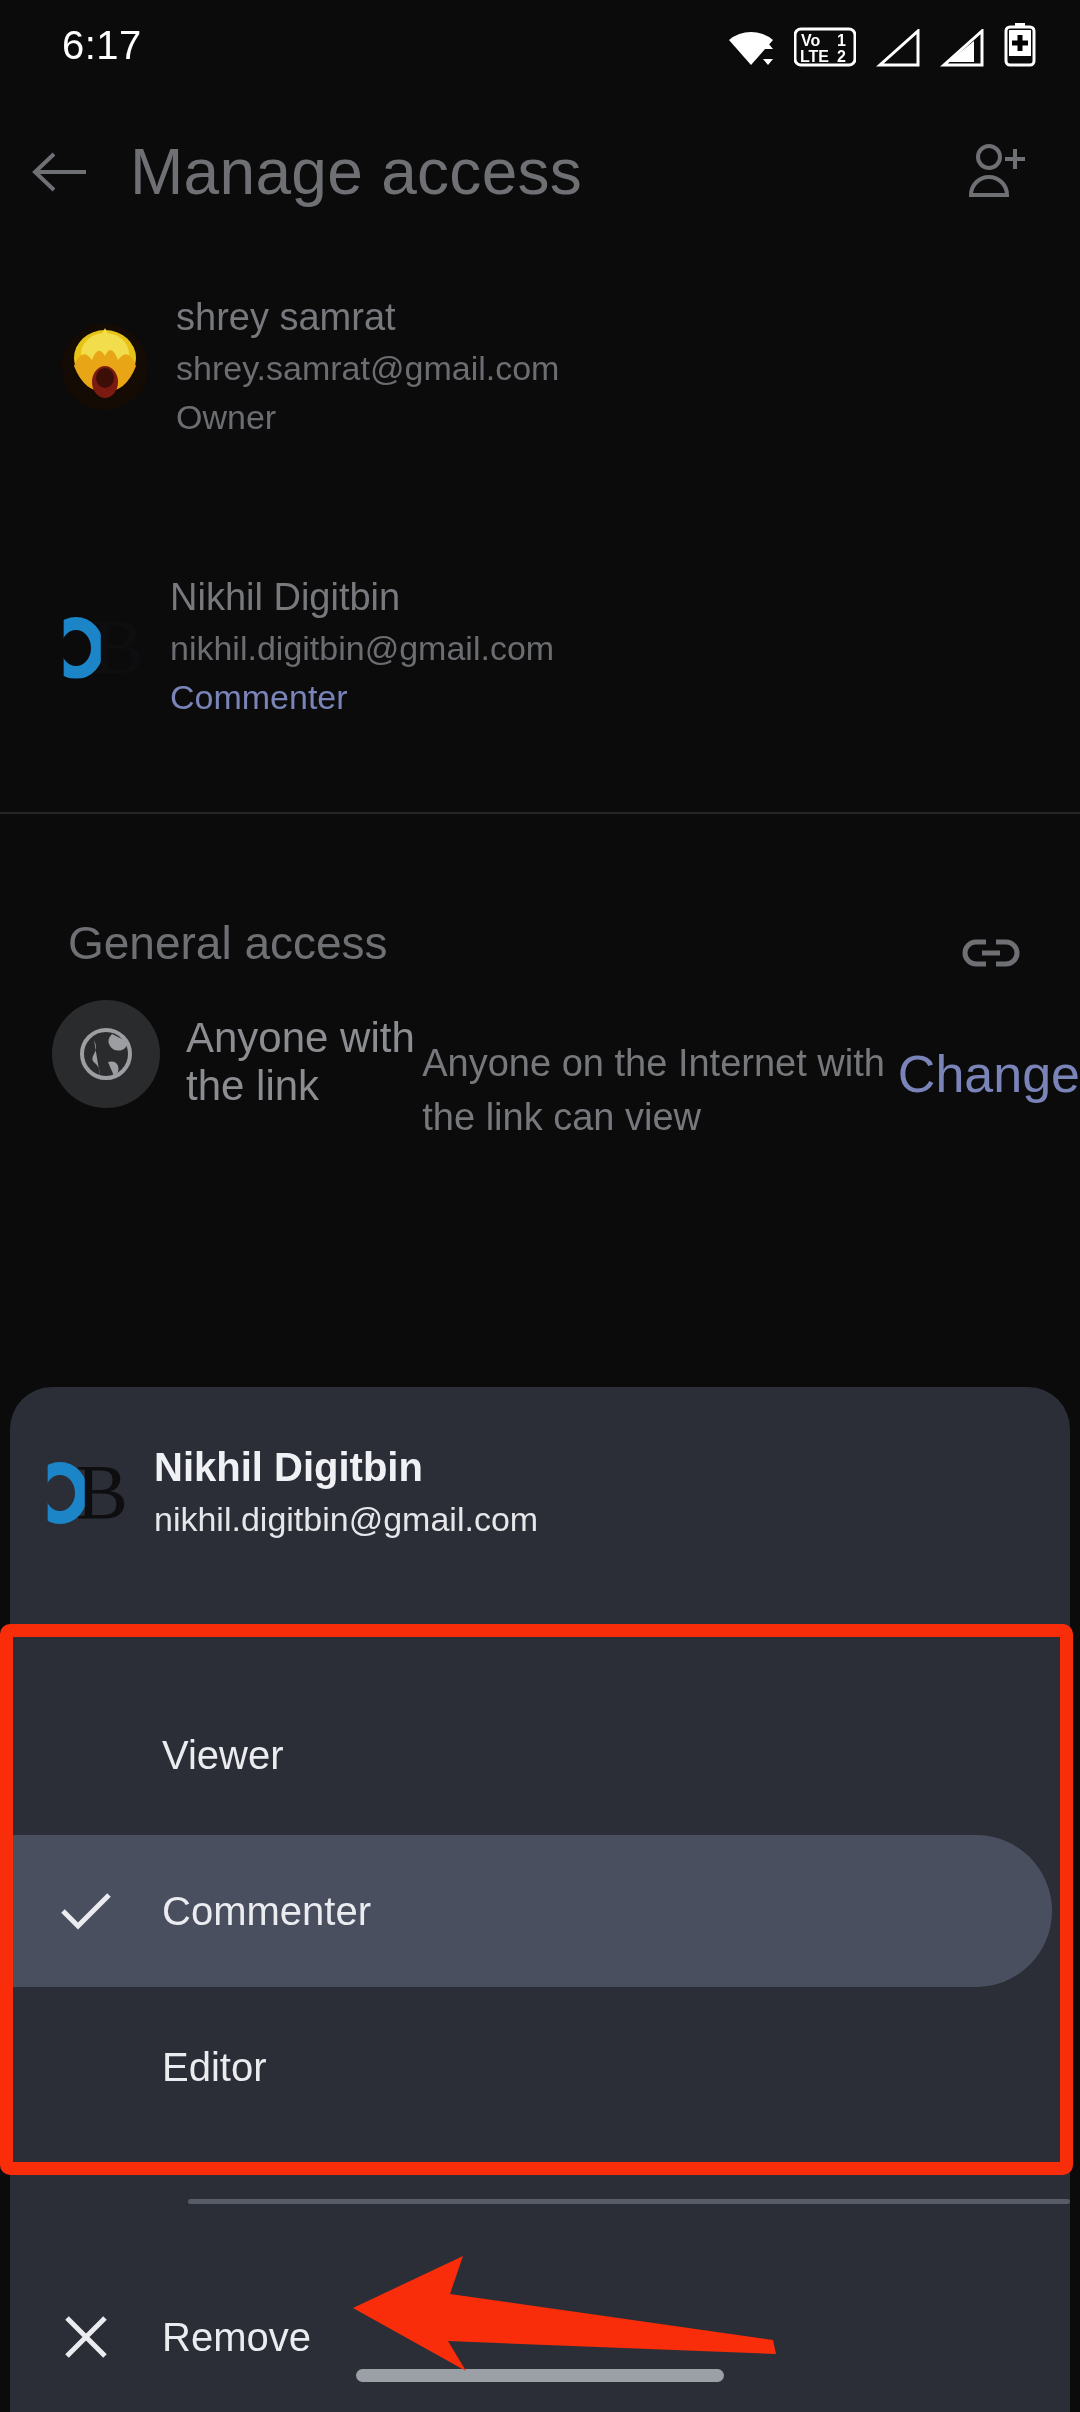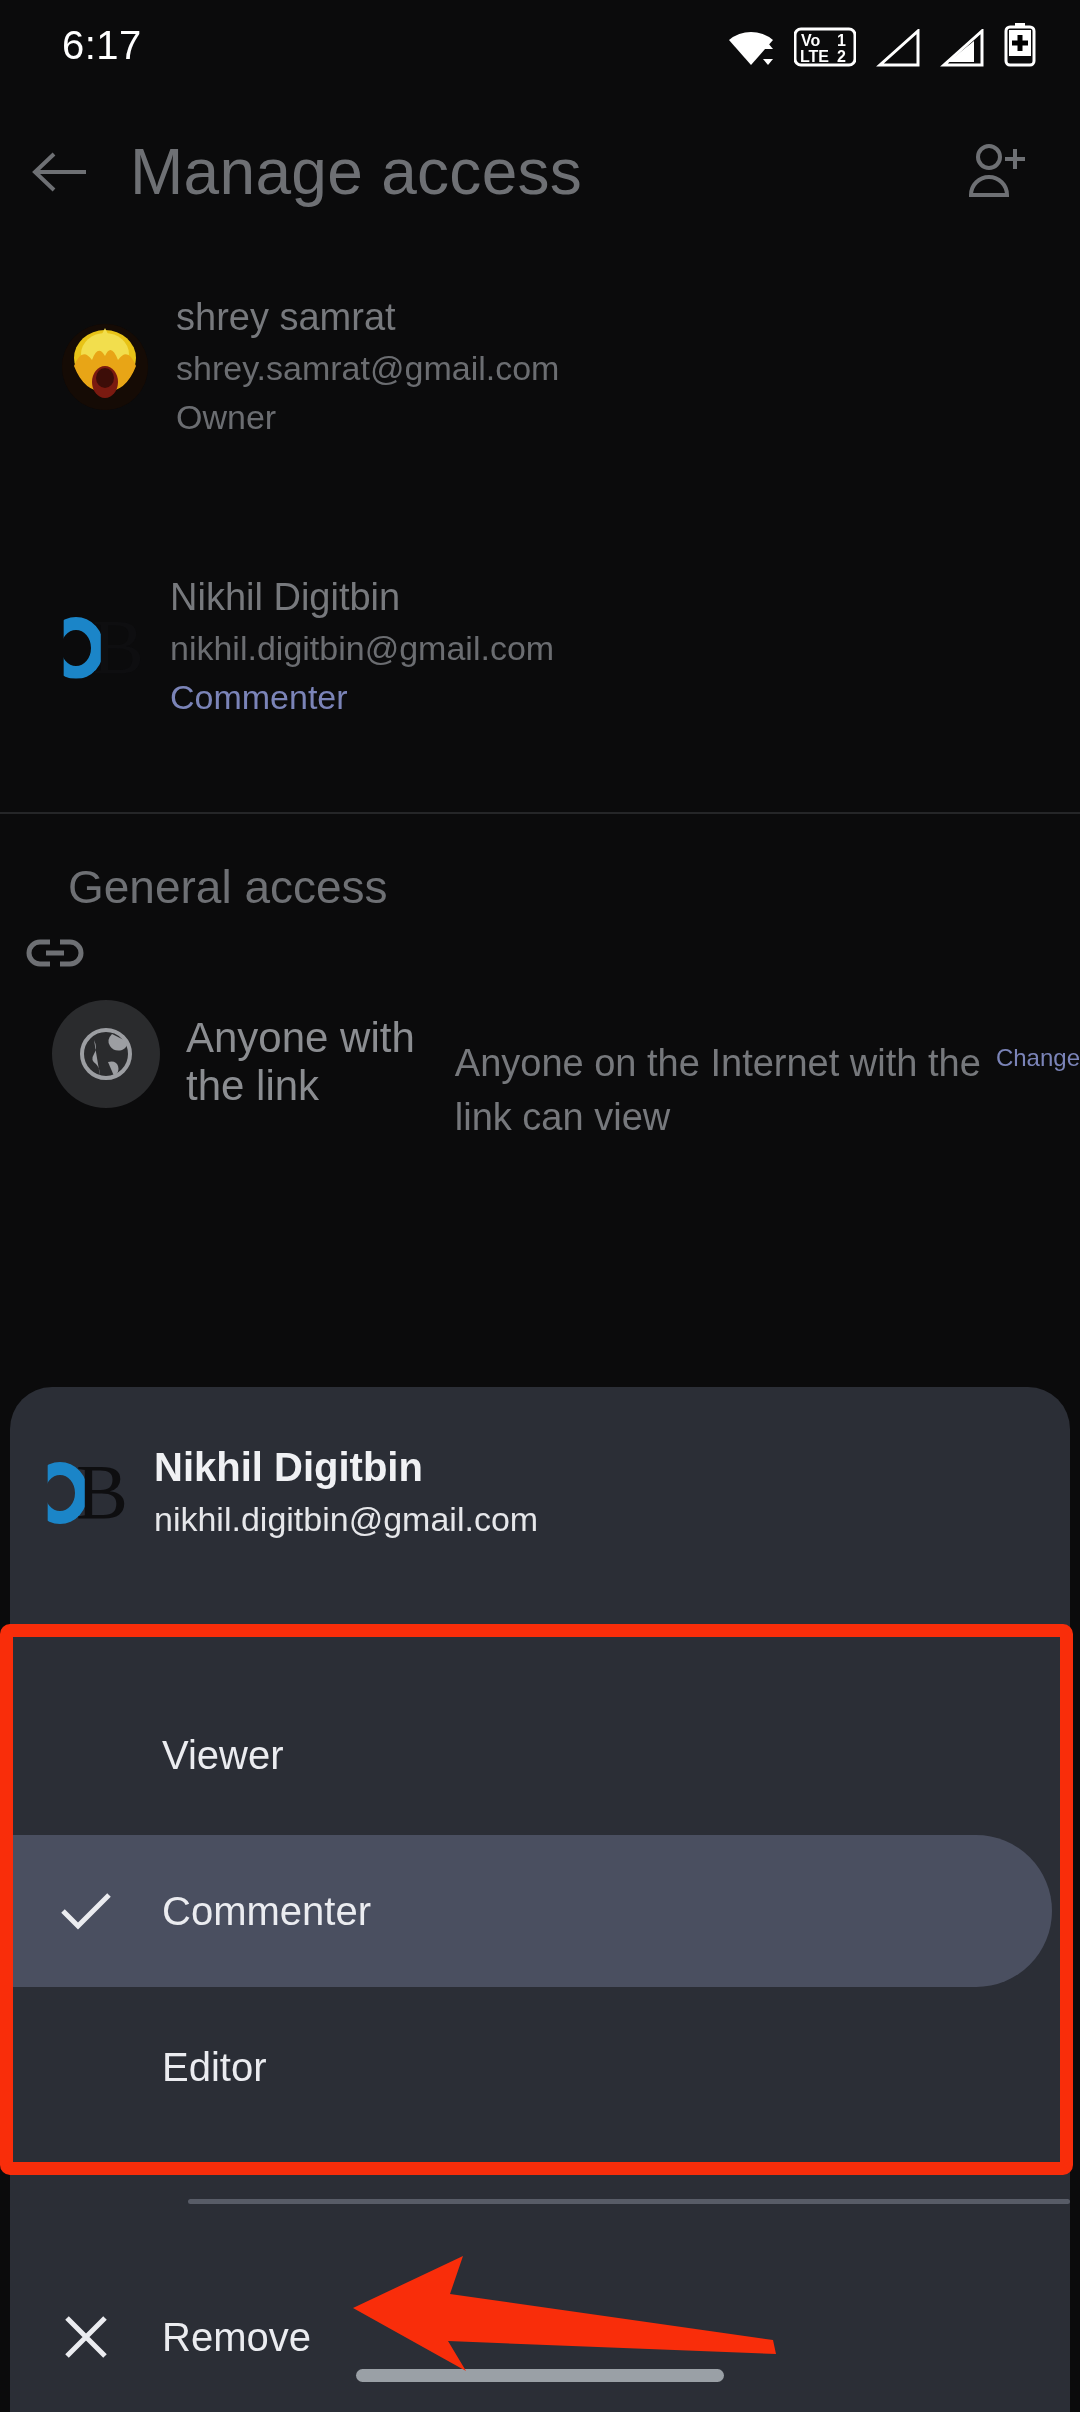--- a/index.html
+++ b/index.html
@@ -71,39 +71,39 @@
 
   
   #divider{
     position:absolute; left:0; top:812px; width:1080px; height:2px;
     background:#252628;
   }
 
   
   #ga-header{
     position:absolute; left:0; top:860px; width:1080px; height:110px;
-    display:flex; align-items:flex-start;flex-direction:column;
+    display:flex; align-items:flex-end;
   }
   #ga-title{ color:#6e7074; font-size:46px; margin-left:68px; flex:1; }
   #link-btn{ width:110px; display:flex; align-items:center; justify-content:center; margin-right:34px; }
 
   #ga-row{
     position:absolute; left:0; top:1000px; width:1080px;
     display:flex; align-items:flex-start;
   }
   #globe-circle{
     width:108px; height:108px; border-radius:50%;
     background:#2a2b2d; margin-left:52px; margin-right:26px;
     display:flex; align-items:center; justify-content:center;
     flex:0 0 auto;
   }
   #ga-texts{ display:flex; padding-top:14px; }
   #ga-name{ color:#8b8d91; font-size:42px; }
   #ga-desc{ color:#76787c; font-size:38px; margin-top:22px; line-height:54px; max-width:690px; }
-  #ga-change{ color:#7b84b8; font-size:24px; margin-top:30px; }
+  #ga-change{ color:#7b84b8; font-size:52px; margin-top:30px; }
 
   
   #sheet{
     position:absolute; left:10px; bottom:0; width:1060px; height:1025px;
     background:#2b2e36;
     border-top-left-radius:42px; border-top-right-radius:42px;
   }
   #sheet-header{
     position:absolute; top:58px; left:0; width:100%;
     display:flex; align-items:center;

